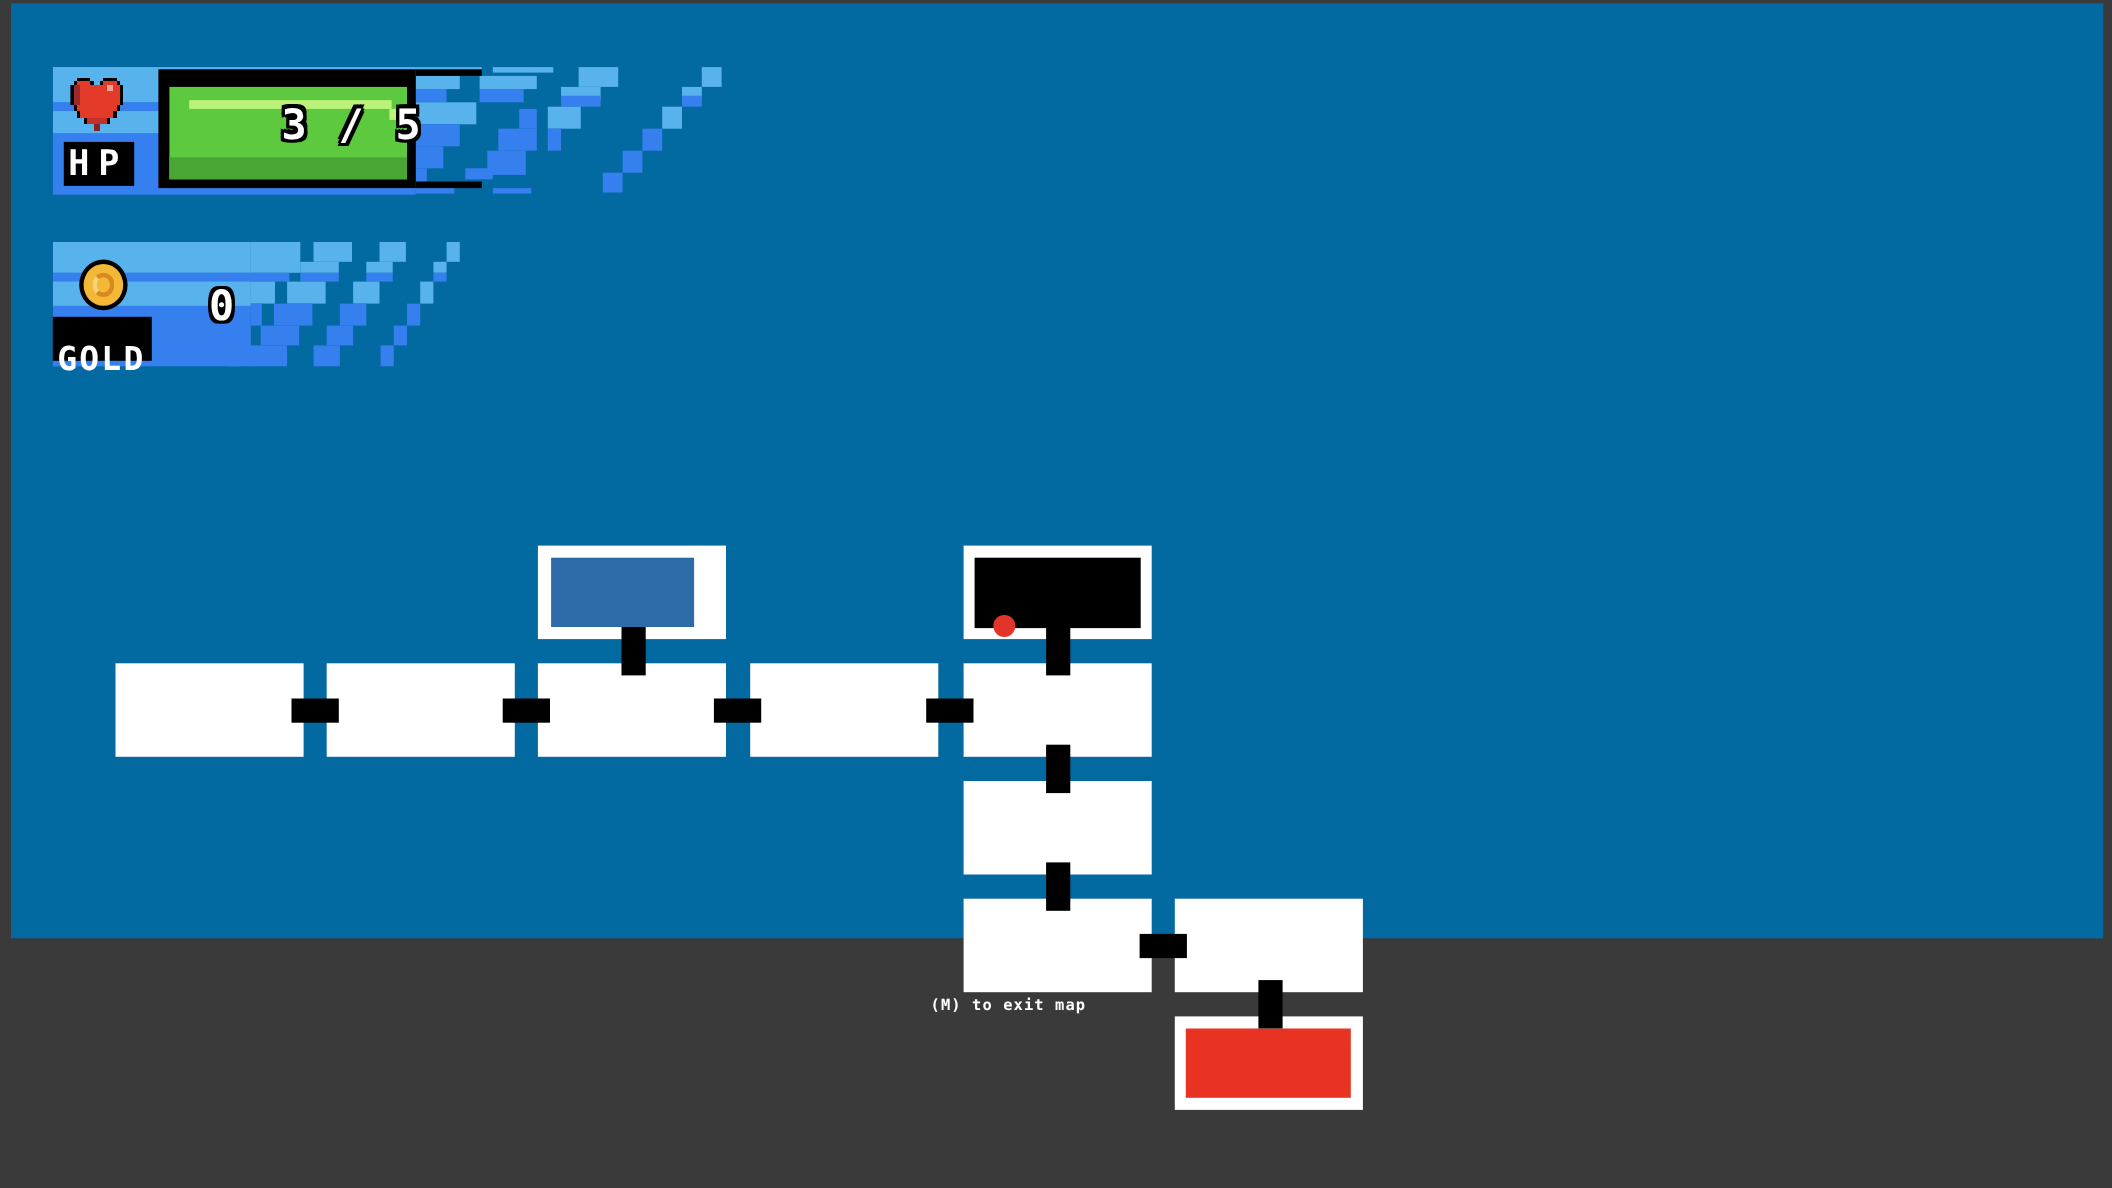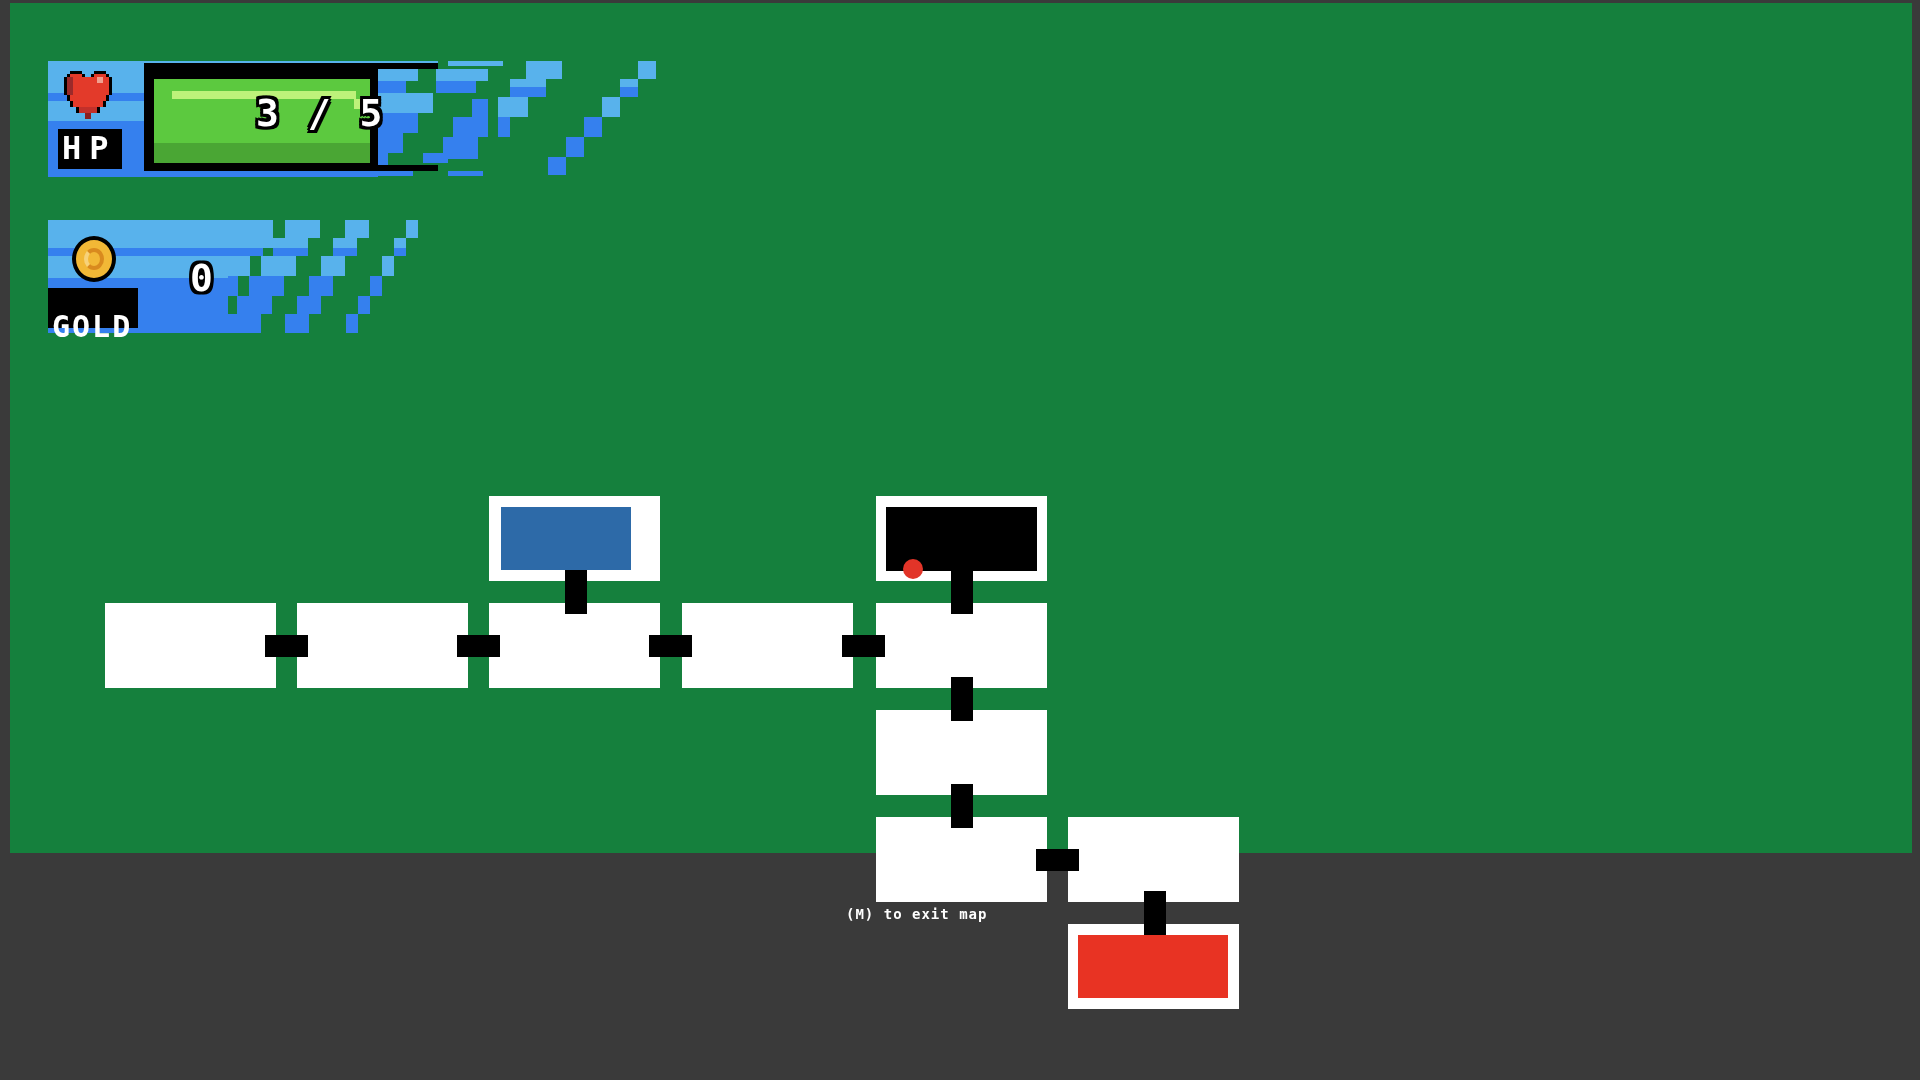--- a/index.html
+++ b/index.html
@@ -3,21 +3,21 @@
 <meta charset="utf-8">
 <style>
   html, body { margin: 0; padding: 0; }
   body {
     width: 1920px; height: 1080px; position: relative; overflow: hidden;
     background: #3a3a3a;
     font-family: "DejaVu Sans Mono", monospace;
   }
   .screen {
     position: absolute; left: 10px; top: 3px; width: 1902px; height: 850px;
-    background: #15803d;
+    background: #0369a1;
   }
   .abs { position: absolute; }
   
   .hud-svg { position: absolute; left: 0; top: 0; }
   .hud-text {
     position: absolute; color: #fff; font-family: "DejaVu Sans Mono", monospace;
     font-weight: bold; letter-spacing: 2px;
     text-shadow: -3px 0 #000, 3px 0 #000, 0 -3px #000, 0 3px #000, -3px -3px #000, 3px 3px #000, -3px 3px #000, 3px -3px #000;
   }
   

